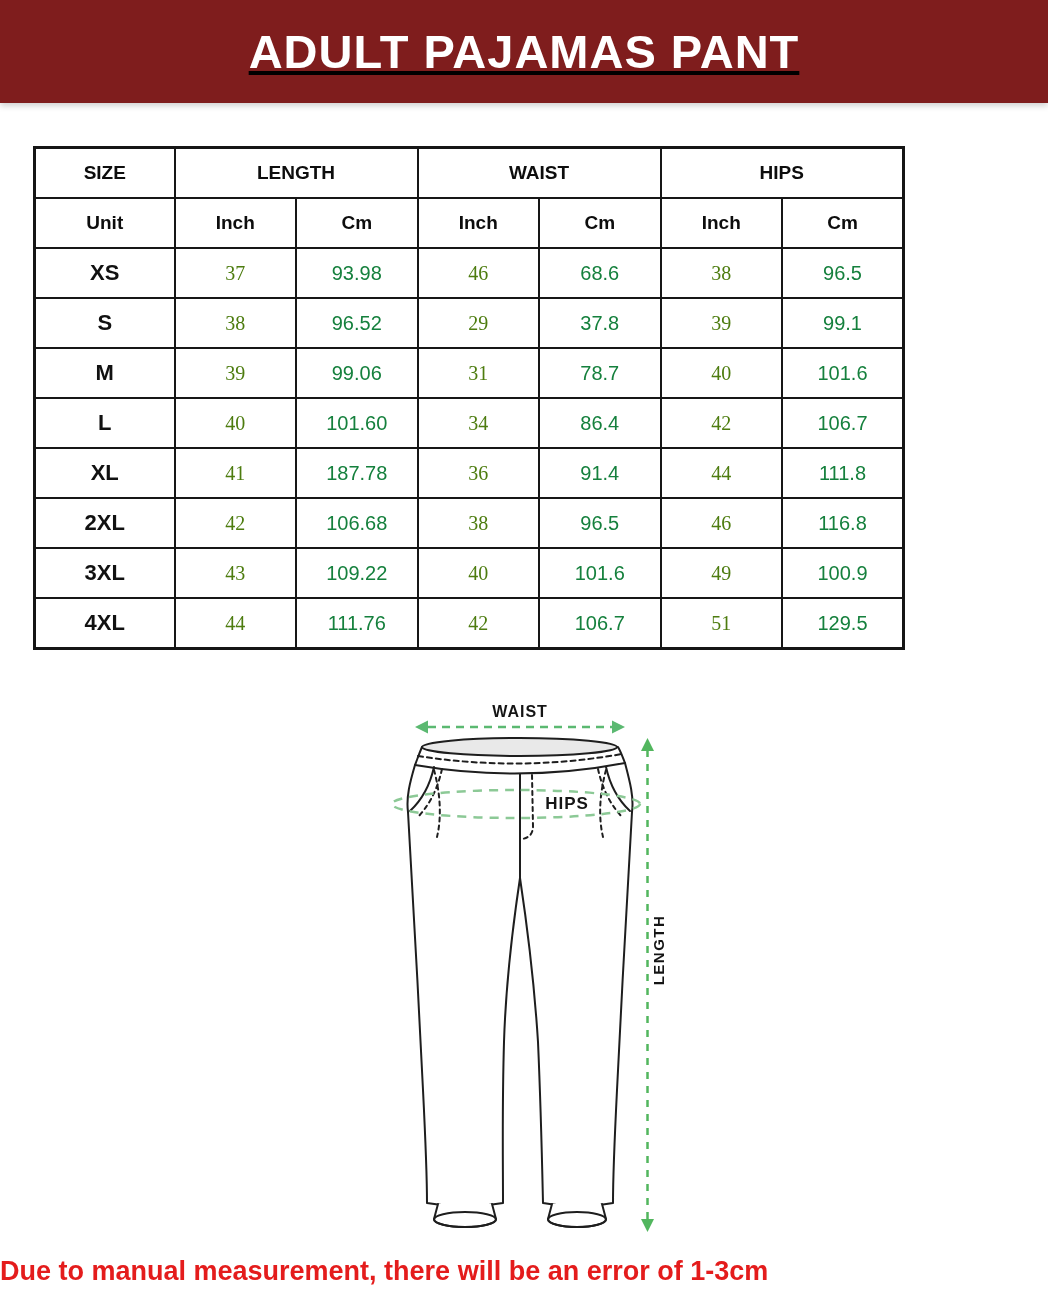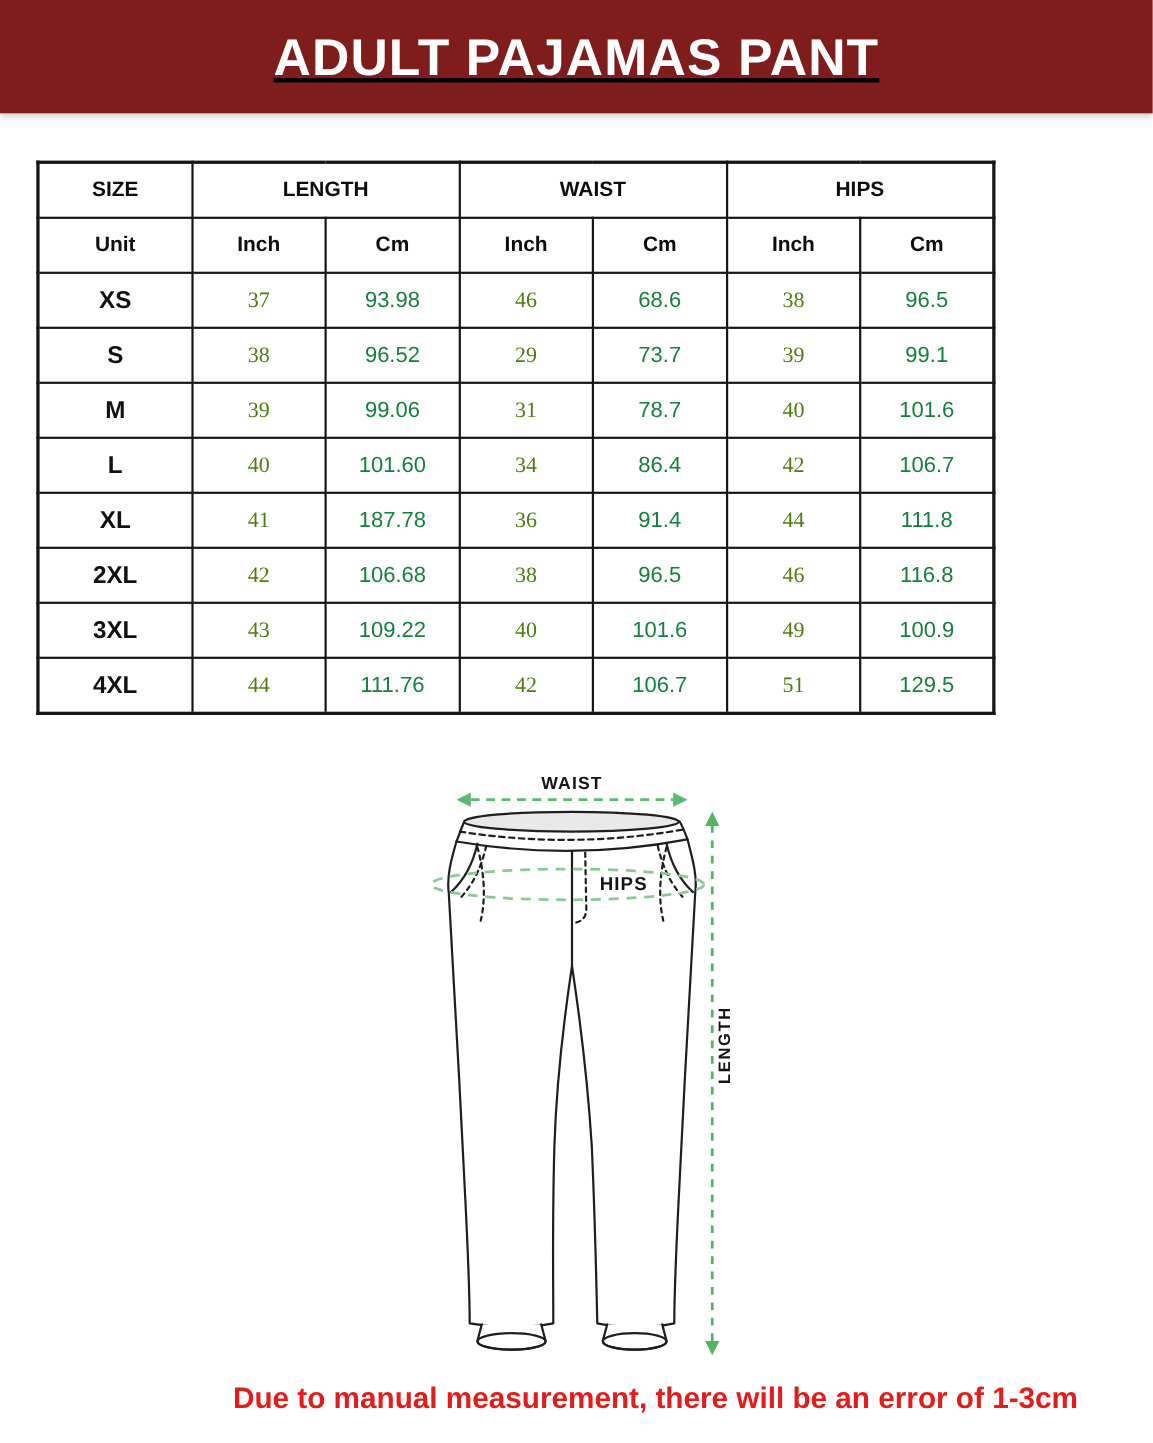--- a/index.html
+++ b/index.html
@@ -33,21 +33,21 @@
   td.size{font-weight:bold;font-size:22px;color:#111111;}
   td.v-inch{color:#4d7c0f;font-size:20px;font-family:Liberation Serif, serif;}
   td.v-cm{color:#15803d;font-size:20px;}
 
   
   .diagram{position:absolute;left:330px;top:690px;width:400px;height:560px;}
   .diagram text{font-family:"Liberation Sans",sans-serif;}
 
   
   .footer-note{
-    position:absolute;left:0;top:1256px;width:980px;text-align:right;
+    position:absolute;left:0;top:1256px;width:980px;text-align:left;
     font-size:27px;font-weight:bold;color:#e41c1c;
   }
 </style>
 </head>
 <body>
 
 <div class="page">
 
   <div class="banner" style="background: #7f1d1d; text-decoration: underline;">
     <h1 style="color: rgb(255, 255, 255);">ADULT PAJAMAS PANT</h1>
@@ -87,21 +87,21 @@
             <td class="v-inch">46</td>
             <td class="v-cm bg-gray">68.6</td>
             <td class="v-inch">38</td>
             <td class="v-cm bg-gray">96.5</td>
           </tr>
           <tr>
             <td class="size bg-gray">S</td>
             <td class="v-inch">38</td>
             <td class="v-cm bg-gray">96.52</td>
             <td class="v-inch">29</td>
-            <td class="v-cm bg-gray">73.7</td>
+            <td class="v-cm bg-gray">37.8</td>
             <td class="v-inch">39</td>
             <td class="v-cm bg-gray">99.1</td>
           </tr>
           <tr>
             <td class="size bg-gray">M</td>
             <td class="v-inch">39</td>
             <td class="v-cm bg-gray">99.06</td>
             <td class="v-inch">31</td>
             <td class="v-cm bg-gray">78.7</td>
             <td class="v-inch">40</td>

